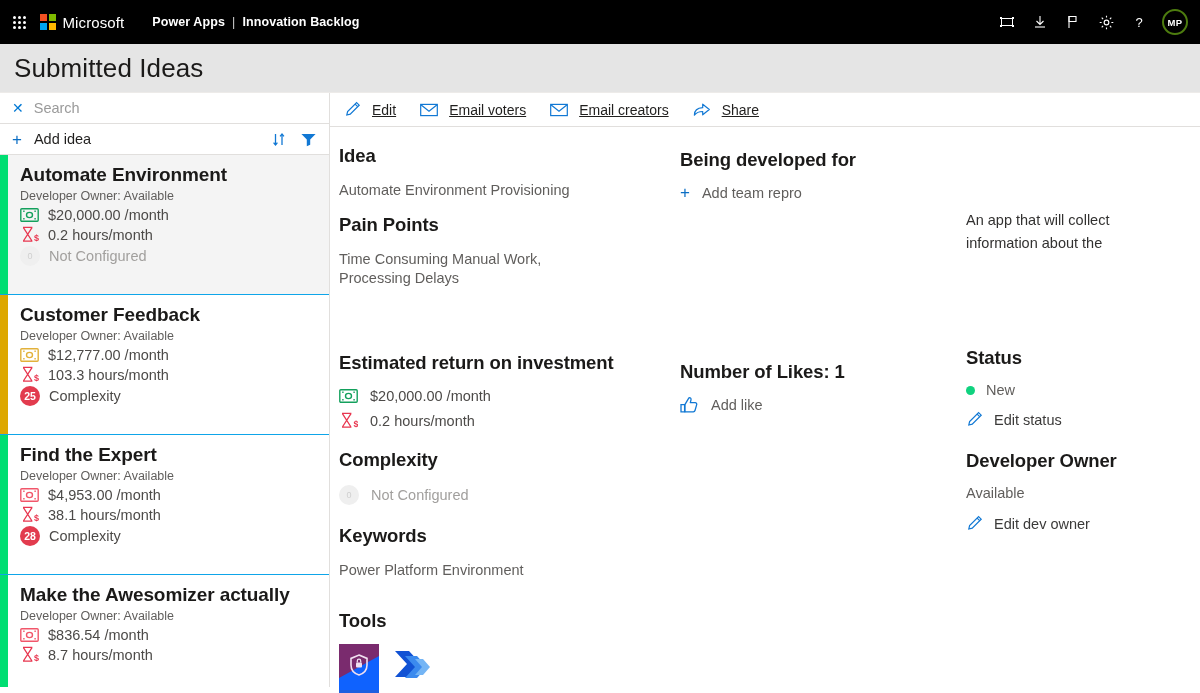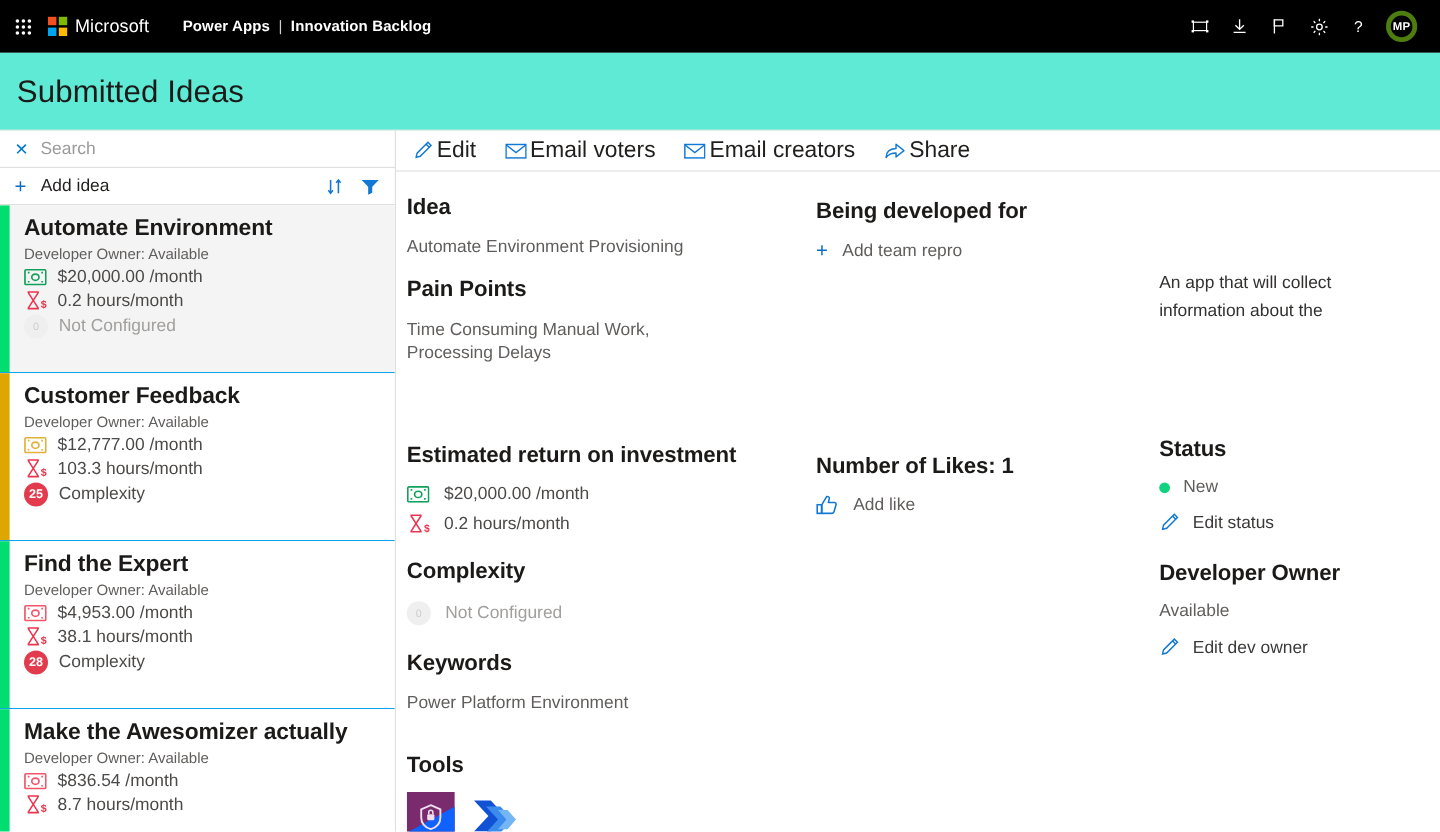--- a/index.html
+++ b/index.html
@@ -28,29 +28,29 @@
   .ms-squares i:nth-child(4){background:#ffb900;}
   .ms-word { margin-left: 7px; font-size: 15px; font-weight: 400; letter-spacing: .1px; }
   .appname { margin-left: 28px; font-size: 12.5px; font-weight: 700; letter-spacing: .1px; display:flex; align-items:center; gap:7px;}
   .appname .sep { font-weight: 400; color: #d0d0d0; }
   .suite-right { margin-left: auto; display: flex; align-items: center; gap: 1px; }
   .sb-icon {
     width: 32px; height: 33px; display: flex; align-items: center; justify-content: center;
     cursor: pointer; color: #ffffff;
   }
   .avatar {
-    width: 26px; height: 26px; border-radius: 50%; border: 4px solid #4d7c0f;
+    width: 26px; height: 26px; border-radius: 50%; border: 2px solid #4d7c0f;
     display: flex; align-items: center; justify-content: center;
-    font-size: 9.5px; font-weight: 600; color: #ffffff; margin-left: 6px; margin-right: 9px;
+    font-size: 9.5px; font-weight: 600; color: #ffffff; margin-left: 6px; margin-right: 2px;
     cursor: pointer; letter-spacing: .3px;
   }
 
   
   .pagehead {
-    height: 65px; background: #5eead4; border-bottom: 1px solid #edebe9;
+    height: 49px; background: #e5e5e5; border-bottom: 1px solid #edebe9;
     display: flex; align-items: center; padding-left: 14px;
   }
   .pagehead h1 { font-size: 26px; font-weight: 400; color: #1b1a19; letter-spacing: .1px; }
 
   
   .body { display: flex; height: calc(693px - 33px - 66px); }
 
   
   .leftpane { width: 330px; border-right: 1px solid #e1dfdd; display: flex; flex-direction: column; background:#fff; }
   .searchrow {
@@ -88,21 +88,21 @@
     font-weight: 600; flex: 0 0 20px;
   }
   .badge.empty { background: #efefef; color: #cfcfcf; font-size: 9px; font-weight: 400; }
 
   
   .rightpane { flex: 1; display: flex; flex-direction: column; min-width: 0; }
   .cmdbar {
     height: 34px; border-bottom: 1px solid #e1dfdd; display: flex; align-items: center;
     padding-left: 14px; gap: 24px; background: #ffffff;
   }
-  .cmd { display: flex; align-items: center; gap: 3px; cursor: pointer; font-size: 19px; color: #201f1e; }
+  .cmd { display: flex; align-items: center; gap: 11px; cursor: pointer; font-size: 14px; color: #201f1e; text-decoration: underline; }
 
   .detail { flex: 1; display: flex; padding: 18px 0 0 0; min-height: 0; }
   .col { padding: 0 16px 0 0; }
   .col-a { width: 350px; padding-left: 9px; }
   .col-b { width: 286px; }
   .col-c { flex: 1; }
 
   h2.sec { font-size: 18.5px; font-weight: 600; color: #1b1a19; letter-spacing: -.1px; }
   .val { font-size: 14.5px; color: #4c4a48; line-height: 19px; }
   .val.gray { color: #605e5c; }

